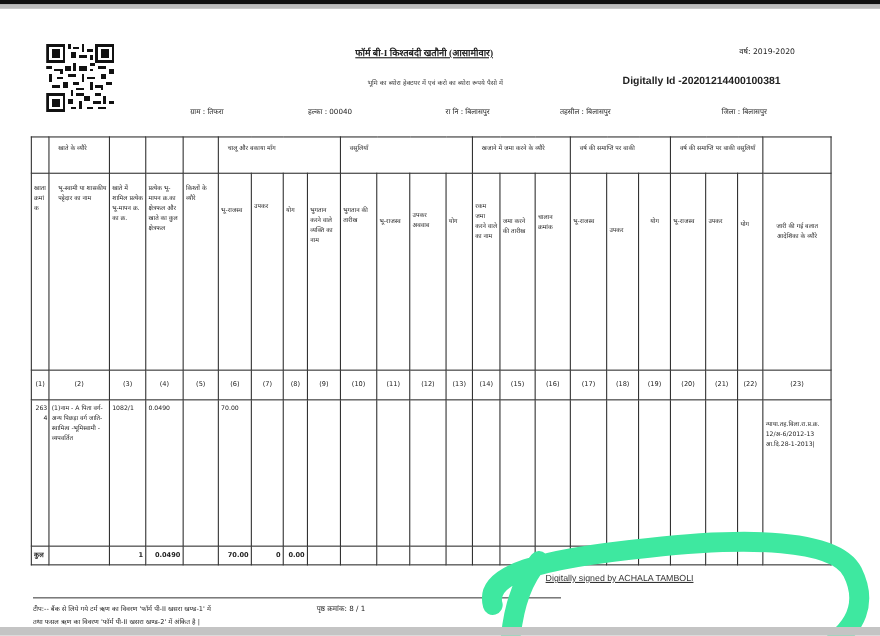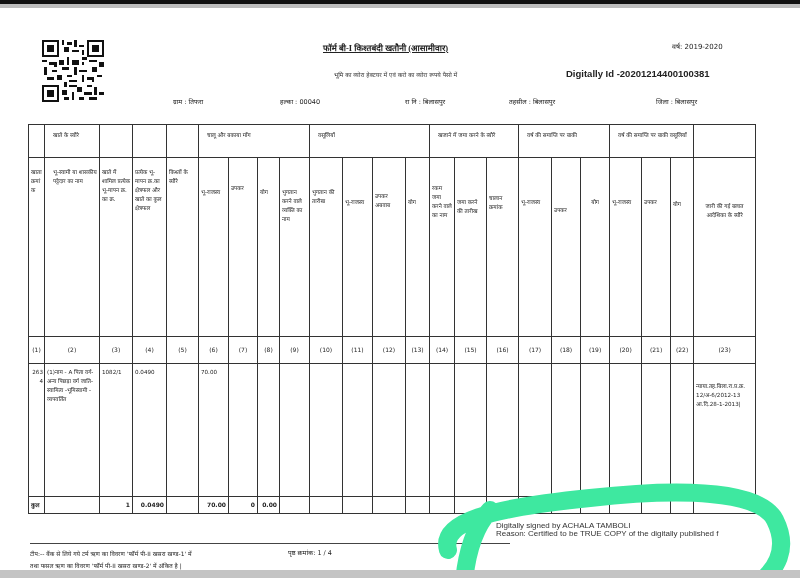--- a/index.html
+++ b/index.html
@@ -14,21 +14,21 @@
   .docid{position:absolute;left:566px;top:68px;font-size:9.5px;font-weight:bold;font-family:"Liberation Sans",sans-serif;}
   .meta{position:absolute;top:97px;font-size:6.5px;}
   table.kh{position:absolute;left:28px;top:124px;width:712px;border-collapse:collapse;table-layout:fixed;}
   table.kh td{border:1px solid #333;font-size:5.6px;vertical-align:top;padding:2px 2px;line-height:1.6;word-wrap:break-word;}
   table.kh tr.grp td{height:24px;padding-top:6px;padding-left:8px;}
   table.kh tr.hdr td{height:128px;padding-top:10px;}
   table.kh tr.num td{height:22px;text-align:center;vertical-align:middle;font-size:6px;}
   table.kh tr.data td{height:112px;padding-top:6px;}
   table.kh tr.tot td{height:12px;font-weight:bold;text-align:right;vertical-align:middle;font-size:6px;}
   .sigloop{position:absolute;left:430px;top:470px;width:380px;height:110px;}
-  .sig{position:absolute;left:496px;top:522px;font-size:8px;line-height:8px;font-family:"Liberation Sans",sans-serif;color:#333;white-space:nowrap;}
+  .sig{position:absolute;left:496px;top:522px;font-size:8px;line-height:8px;font-family:"Liberation Sans",sans-serif;color:#333;white-space:nowrap;text-decoration:underline;}
   .sig .r{display:block;overflow:hidden;width:264px;}
   .footline{position:absolute;left:30px;top:543px;width:480px;height:1px;background:#444;}
   .footnote{position:absolute;left:30px;top:548px;font-size:6px;line-height:12px;width:260px;}
   .pageno{position:absolute;left:288px;top:548px;font-size:6.5px;}
 </style>
 </head>
 <body>
 
 <div class="topbar"></div>
 <div class="topbar2"></div>
@@ -243,24 +243,23 @@
     <td></td>
   </tr>
 </tbody>
   </table>
 
 <div class="footline"></div>
 <div class="footnote">
   <div>टीप:-- बैंक से लिये गये टर्म ऋण का विवरण 'फॉर्म पी-II खसरा खण्ड-1' में</div>
   <div>तथा फसल ऋण का विवरण 'फॉर्म पी-II खसरा खण्ड-2' में अंकित है |</div>
 </div>
-<div class="pageno">पृष्ठ क्रमांक: 1 / 4</div>
+<div class="pageno">पृष्ठ क्रमांक: 8 / 1</div>
 
 <div class="sig">
   <div>Digitally signed by ACHALA TAMBOLI</div>
-  <div class="r">Reason: Certified to be TRUE COPY of the digitally published f</div>
 </div>
 
 <svg class="sigloop" viewBox="0 0 380 110">
   <path d="M18 80 C 10 52, 60 38, 160 28 C 250 18, 330 20, 345 50 C 360 80, 345 100, 330 112 M 60 40 C 42 60, 36 90, 34 112" fill="none" stroke="#3ee8a0" stroke-width="18" stroke-linecap="round"></path>
 </svg>
 
 <div class="botbar"></div>
 
 </body></html>

